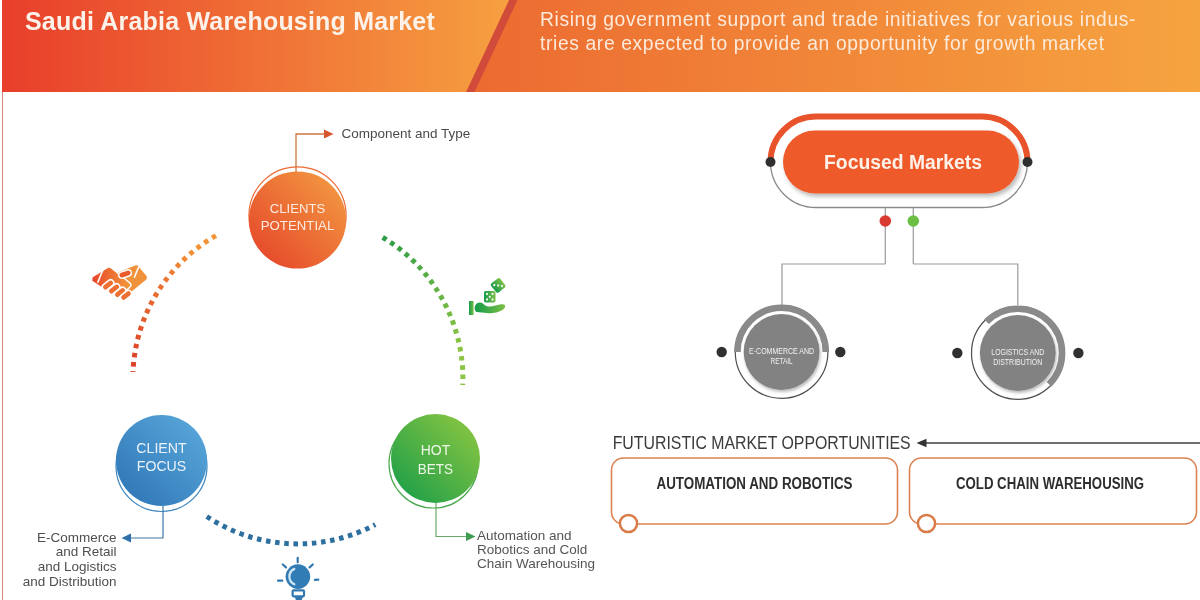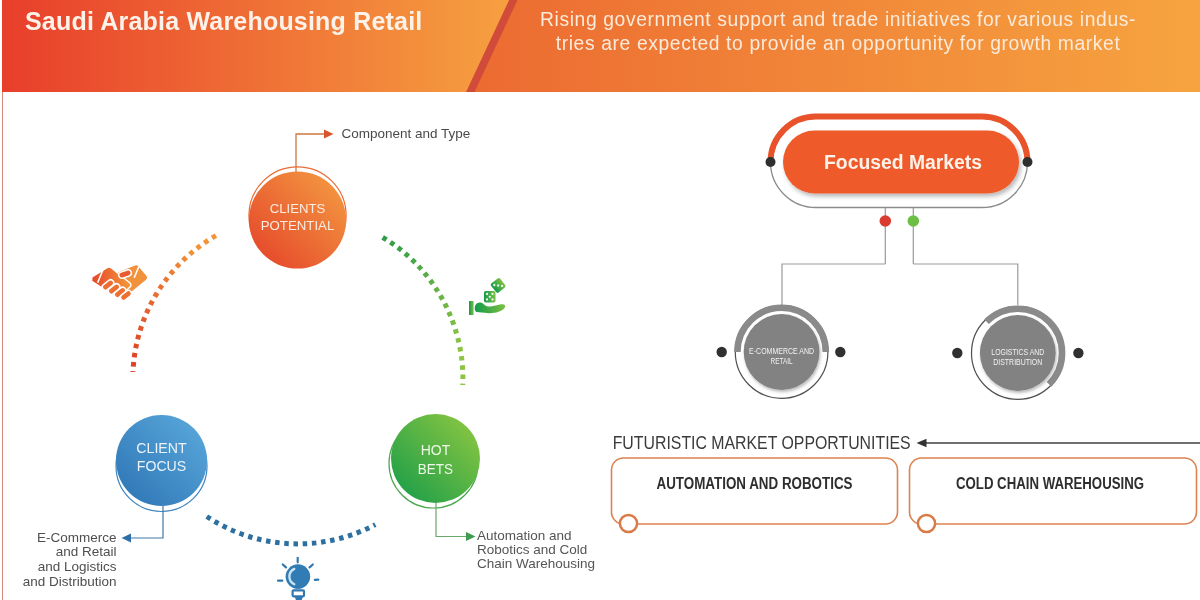--- a/index.html
+++ b/index.html
@@ -2,21 +2,21 @@
 <html><head>
 <meta charset="utf-8">
 <style>
   html,body{margin:0;padding:0;}
   body{width:1200px;height:600px;overflow:hidden;background:#ffffff;
        font-family:"Liberation Sans", sans-serif;position:relative;}
   #header{position:absolute;left:2px;top:0;width:1198px;height:92px;}
   #title{position:absolute;left:25px;top:7px;font-size:25px;font-weight:bold;
          color:#fdf2e9;letter-spacing:0.2px;}
   #sub{position:absolute;left:540px;top:7.5px;font-size:19.3px;color:#fceadb;
-       line-height:24.5px;letter-spacing:0.62px;text-align:center;}
+       line-height:24.5px;letter-spacing:0.62px;}
   #leftline{position:absolute;left:2px;top:92px;width:1.2px;height:508px;
             background:rgba(210,115,100,0.85);}
 </style>
 </head>
 <body>
 <div id="header">
 <svg width="1198" height="92" viewBox="0 0 1198 92">
   <defs>
     <linearGradient id="hR" x1="0" y1="0" x2="1" y2="0">
       <stop offset="0" stop-color="#ec6a31"></stop>
@@ -26,21 +26,21 @@
     <linearGradient id="hL" x1="0" y1="0" x2="1" y2="0">
       <stop offset="0" stop-color="#e83e2b"></stop>
       <stop offset="1" stop-color="#f6a040"></stop>
     </linearGradient>
   </defs>
   <rect x="0" y="0" width="1198" height="92" fill="url(#hR)"></rect>
   <polygon points="507,0 515.5,0 472.5,92 464,92" fill="#d14b3a"></polygon>
   <polygon points="0,0 507,0 464,92 0,92" fill="url(#hL)"></polygon>
 </svg>
 </div>
-<div id="title">Saudi Arabia Warehousing Retail</div>
+<div id="title">Saudi Arabia Warehousing Market</div>
 <div id="sub">Rising government support and trade initiatives for various indus-<br>tries are expected to provide an opportunity for growth market</div>
 <div id="leftline"></div>
 
 <svg id="main" width="1200" height="508" viewBox="0 92 1200 508" style="position:absolute;left:0;top:92px;">
 <defs>
   <linearGradient id="gOr" x1="1" y1="0" x2="0" y2="1">
     <stop offset="0" stop-color="#f4a043"></stop>
     <stop offset="1" stop-color="#e43f28"></stop>
   </linearGradient>
   <linearGradient id="gBl" x1="1" y1="0" x2="0" y2="1">

